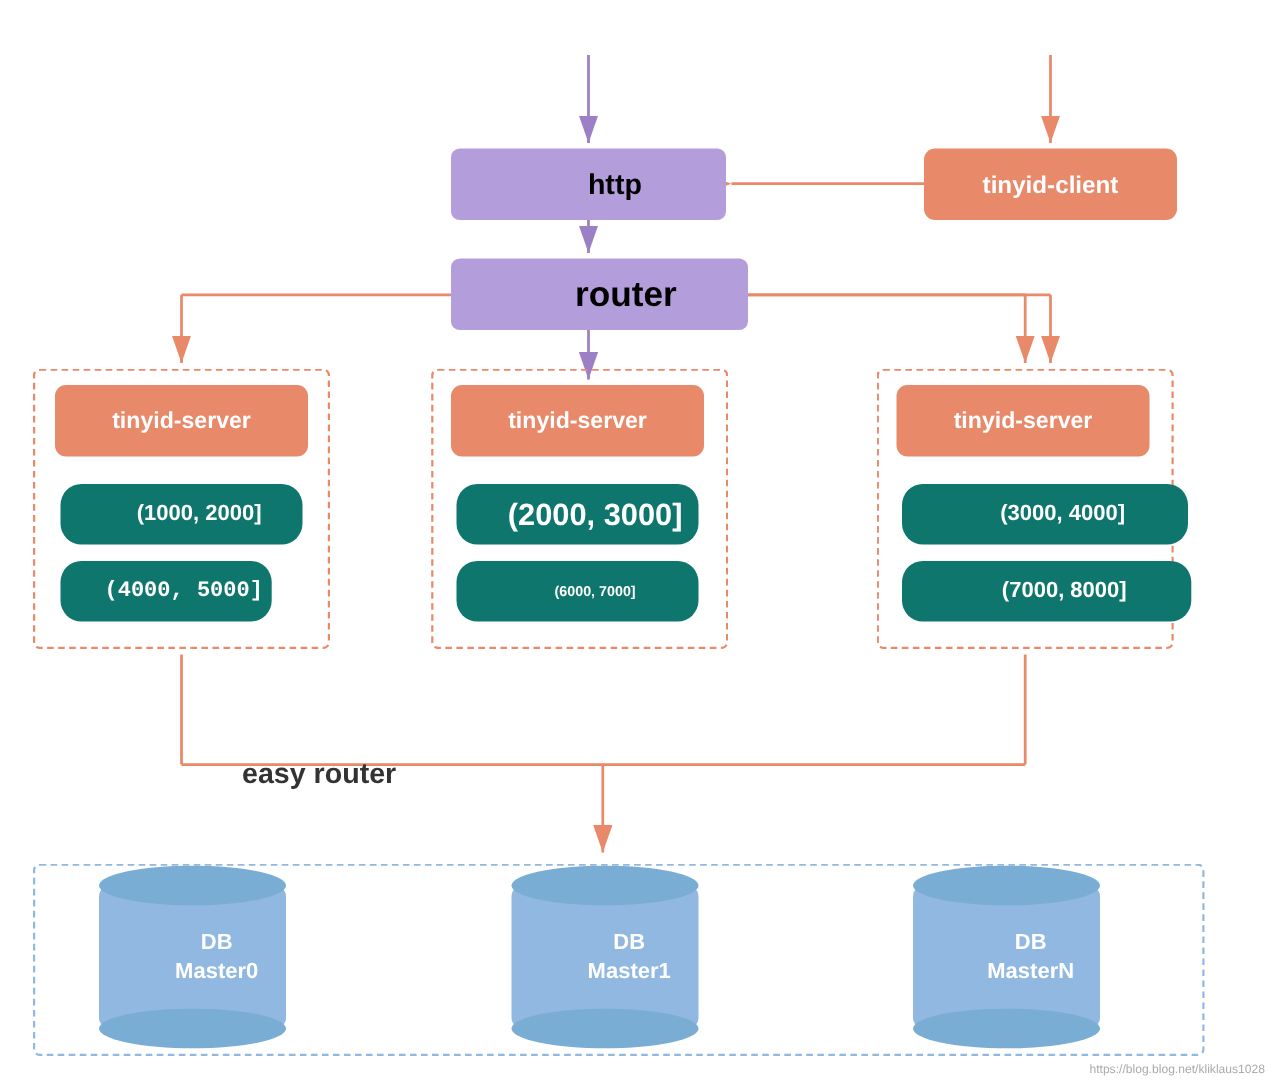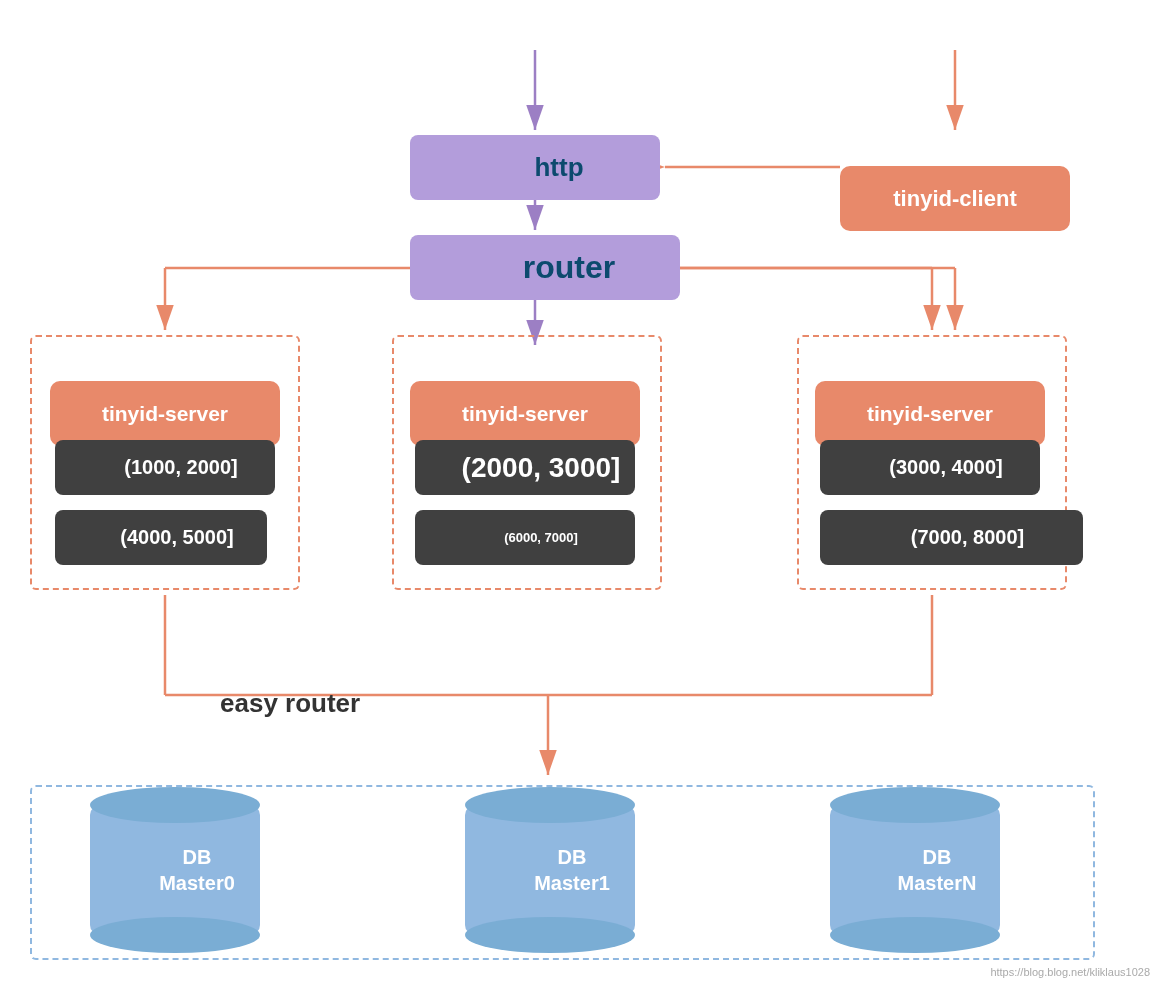--- a/index.html
+++ b/index.html
@@ -25,35 +25,34 @@
       display: flex;
       align-items: center;
       justify-content: center;
       font-size: 22px;
       font-weight: bold;
       text-align: center;
     }
 
     .purple-box {
       background: #b39ddb;
-      color: #0c4a6e;
+      color: #000000;
       padding-left: 48px;
     }
 
     .pink-box {
       background: #e8896a;
       color: #fff;
       border-radius: 10px;
-      margin-top: 31px;
     }
 
     .blue-box {
-      background: #404040;
+      background: #0f766e;
       color: #fff;
-      border-radius: 8px;
+      border-radius: 19px;
       padding-left: 32px;
     }
 
     
     .dashed-container {
       position: absolute;
       border: 2px dashed #e8896a;
       border-radius: 6px;
     }
 
@@ -167,27 +166,27 @@
   </div>
 
   <div class="box pink-box" style="left:50px; top:350px; width:230px; height:65px; font-size:21px;">tinyid-server</div>
 
   <div class="box pink-box" style="left:410px; top:350px; width:230px; height:65px; font-size:21px;">tinyid-server</div>
 
   <div class="box pink-box" style="left:815px; top:350px; width:230px; height:65px; font-size:21px;">tinyid-server</div>
 
   <div class="box blue-box" style="left:55px; top:440px; width:220px; height:55px; font-size:20px;">(1000, 2000]</div>
 
-  <div class="box blue-box" style="left:55px; top:510px; width:212px; height:55px; font-size:20px;">(4000, 5000]</div>
+  <div class="box blue-box" style="left:55px; top:510px; width:192px; height:55px; font-size:20px;font-family:Liberation Mono, monospace;">(4000, 5000]</div>
 
   <div class="box blue-box" style="left:415px; top:440px; width:220px; height:55px; font-size:28px;">(2000, 3000]</div>
 
   <div class="box blue-box" style="left:415px; top:510px; width:220px; height:55px; font-size:13px;">(6000, 7000]</div>
 
-  <div class="box blue-box" style="left:820px; top:440px; width:220px; height:55px; font-size:20px;">(3000, 4000]</div>
+  <div class="box blue-box" style="left:820px; top:440px; width:260px; height:55px; font-size:20px;">(3000, 4000]</div>
 
   <div class="box blue-box" style="left:820px; top:510px; width:263px; height:55px; font-size:20px;">(7000, 8000]</div>
 
   <div style="position:absolute; left:220px; top:648px; font-size:26px; font-weight:bold; color:#333;margin-top:40px;">easy router</div>
 
   <div class="dashed-container-blue" style="left:30px; top:785px; width:1065px; height:175px;">
   </div>
 
   <div class="db-cylinder" style="left:80px; top:795px; width:190px; height:150px;">
     <div class="db-body" style="width:170px; height:130px; border-radius:10px; position:relative;">

